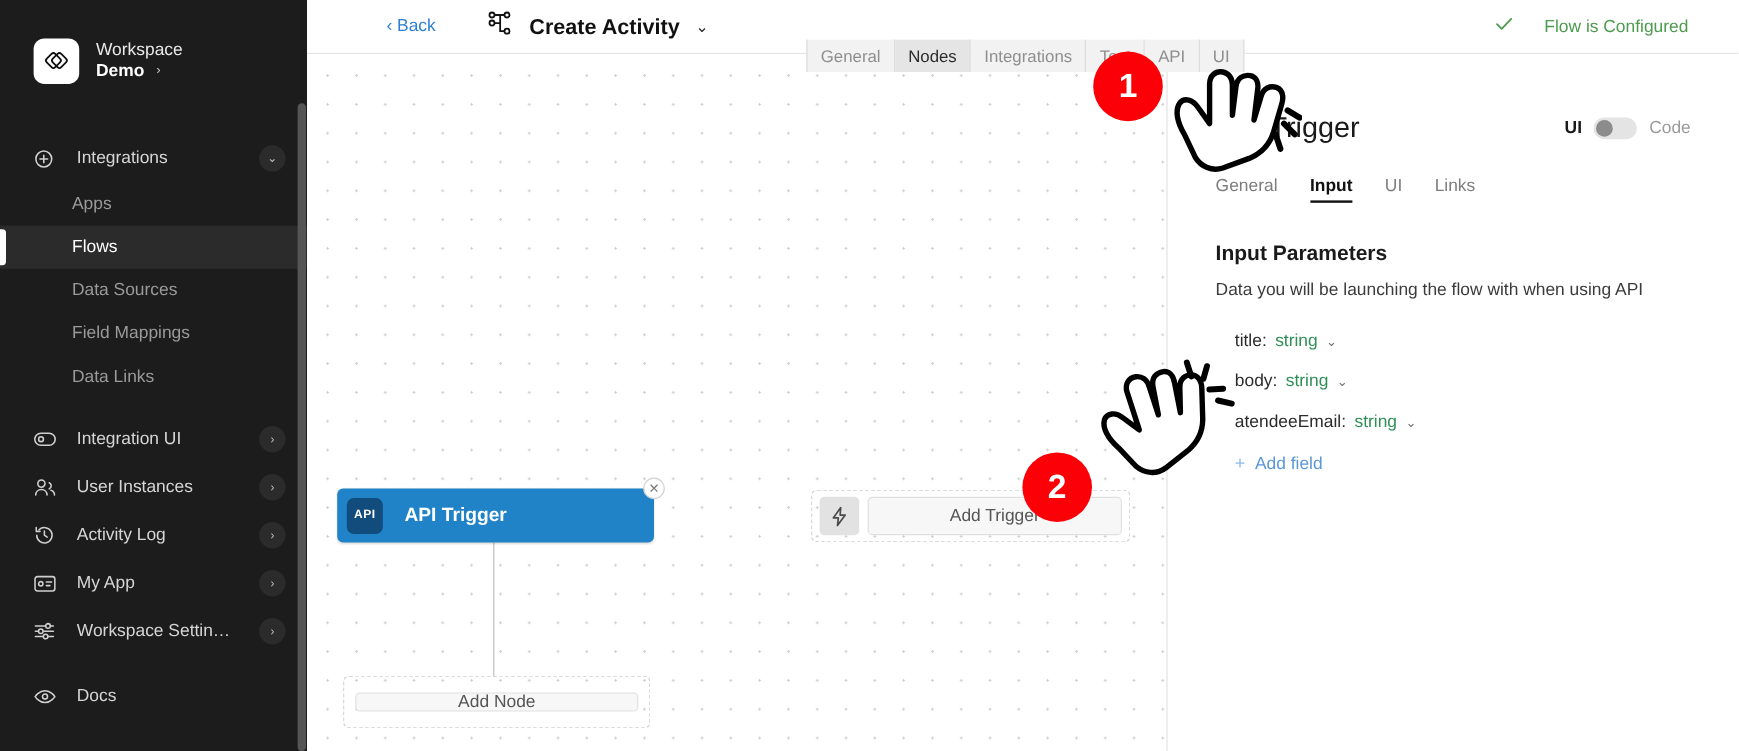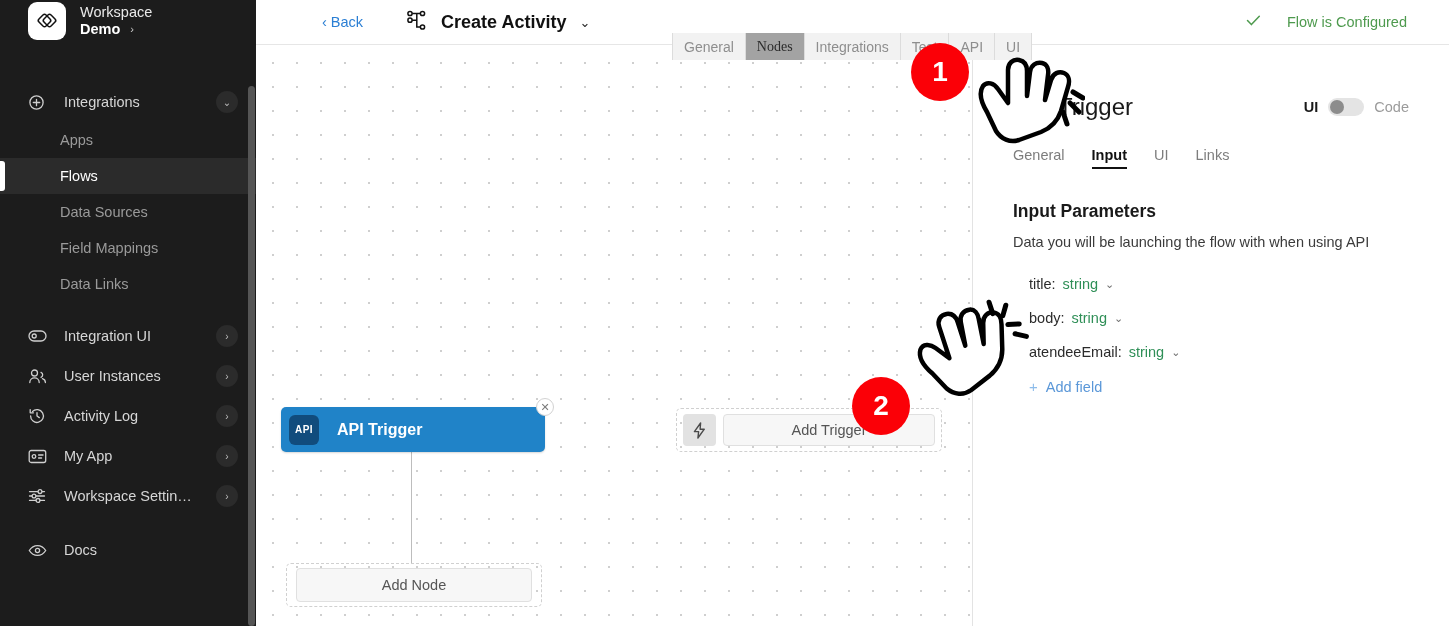--- a/index.html
+++ b/index.html
@@ -12,21 +12,21 @@
   #app { position: relative; width: 1449px; height: 626px; display: flex; }
 
   
   .sidebar {
     position: relative;
     width: 256px; height: 626px;
     background: #1c1c1c;
     flex: 0 0 256px;
     overflow: hidden;
   }
-  .ws-header { display: flex; align-items: center; padding: 2px 0 0 28px; }
+  .ws-header { display: flex; align-items: center; padding: 32px 0 0 28px; }
   .ws-logo {
     width: 38px; height: 38px; border-radius: 9px; background: #ffffff;
     display: flex; align-items: center; justify-content: center; flex: 0 0 38px;
   }
   .ws-logo svg { display:block; }
   .ws-text { margin-left: 14px; line-height: 1.18; }
   .ws-title { color: #e9e9e9; font-size: 14.5px; }
   .ws-sub { color: #ffffff; font-size: 14.5px; font-weight: bold; display: flex; align-items: center; gap: 10px; }
   .ws-chev { font-size: 11px; color: #c9c9c9; font-weight: normal; }
 
@@ -81,21 +81,21 @@
   .tabs-strip {
     position: absolute; left: 416px; top: 33px;
     display: flex; align-items: stretch; z-index: 6;
   }
   .tab {
     height: 27px; padding: 0 11px; display: flex; align-items: center;
     background: #f2f2f2; color: #8e8e8e; font-size: 14px;
     border-right: 1px solid #dcdcdc; cursor: pointer; white-space: nowrap;
   }
   .tab:first-child { border-left: 1px solid #dcdcdc; }
-  .tab.active { background: #a3a3a3; color: #2b2b2b; font-family: Liberation Serif, serif; }
+  .tab.active { background: #e5e5e5; color: #2b2b2b; }
 
   
   .canvas {
     position: absolute; left: 0; top: 45px; right: 477px; bottom: 0;
     background-color: #ffffff;
     background-image: radial-gradient(#cfcfcf 1px, transparent 1px);
     background-size: 24px 24px;
     background-position: 5px 6px;
     overflow: hidden;
   }
@@ -124,21 +124,21 @@
     position: absolute; border: 1px dashed #d0d0d0; border-radius: 5px;
     background: transparent; display: flex; align-items: center;
   }
   .dz-node { left: 30px; top: 518px; width: 256px; height: 44px; justify-content: center; }
   .dz-trigger { left: 420px; top: 363px; width: 266px; height: 44px; padding: 0 6px; gap: 7px; }
   .ghost-btn {
     background: #f7f7f7; border: 1px solid #e0e0e0; border-radius: 4px;
     color: #555; font-size: 14.5px; display: flex; align-items: center;
     justify-content: center; cursor: pointer;
   }
-  .btn-add-node { width: 236px; height: 34px; margin: 0 auto; }
+  .btn-add-node { width: 236px; height: 16px; margin: 0 auto; }
   .bolt-btn {
     width: 33px; height: 32px; background: #e2e2e2; border: none; border-radius: 4px;
     display: flex; align-items: center; justify-content: center; cursor: pointer; flex: 0 0 33px;
   }
   .btn-add-trigger { flex: 1 1 auto; height: 32px; }
 
   
   .panel {
     position: absolute; right: 0; top: 45px; width: 477px; bottom: 0;
     background: #fff; border-left: 1px solid #e3e3e3; padding: 0 40px;

